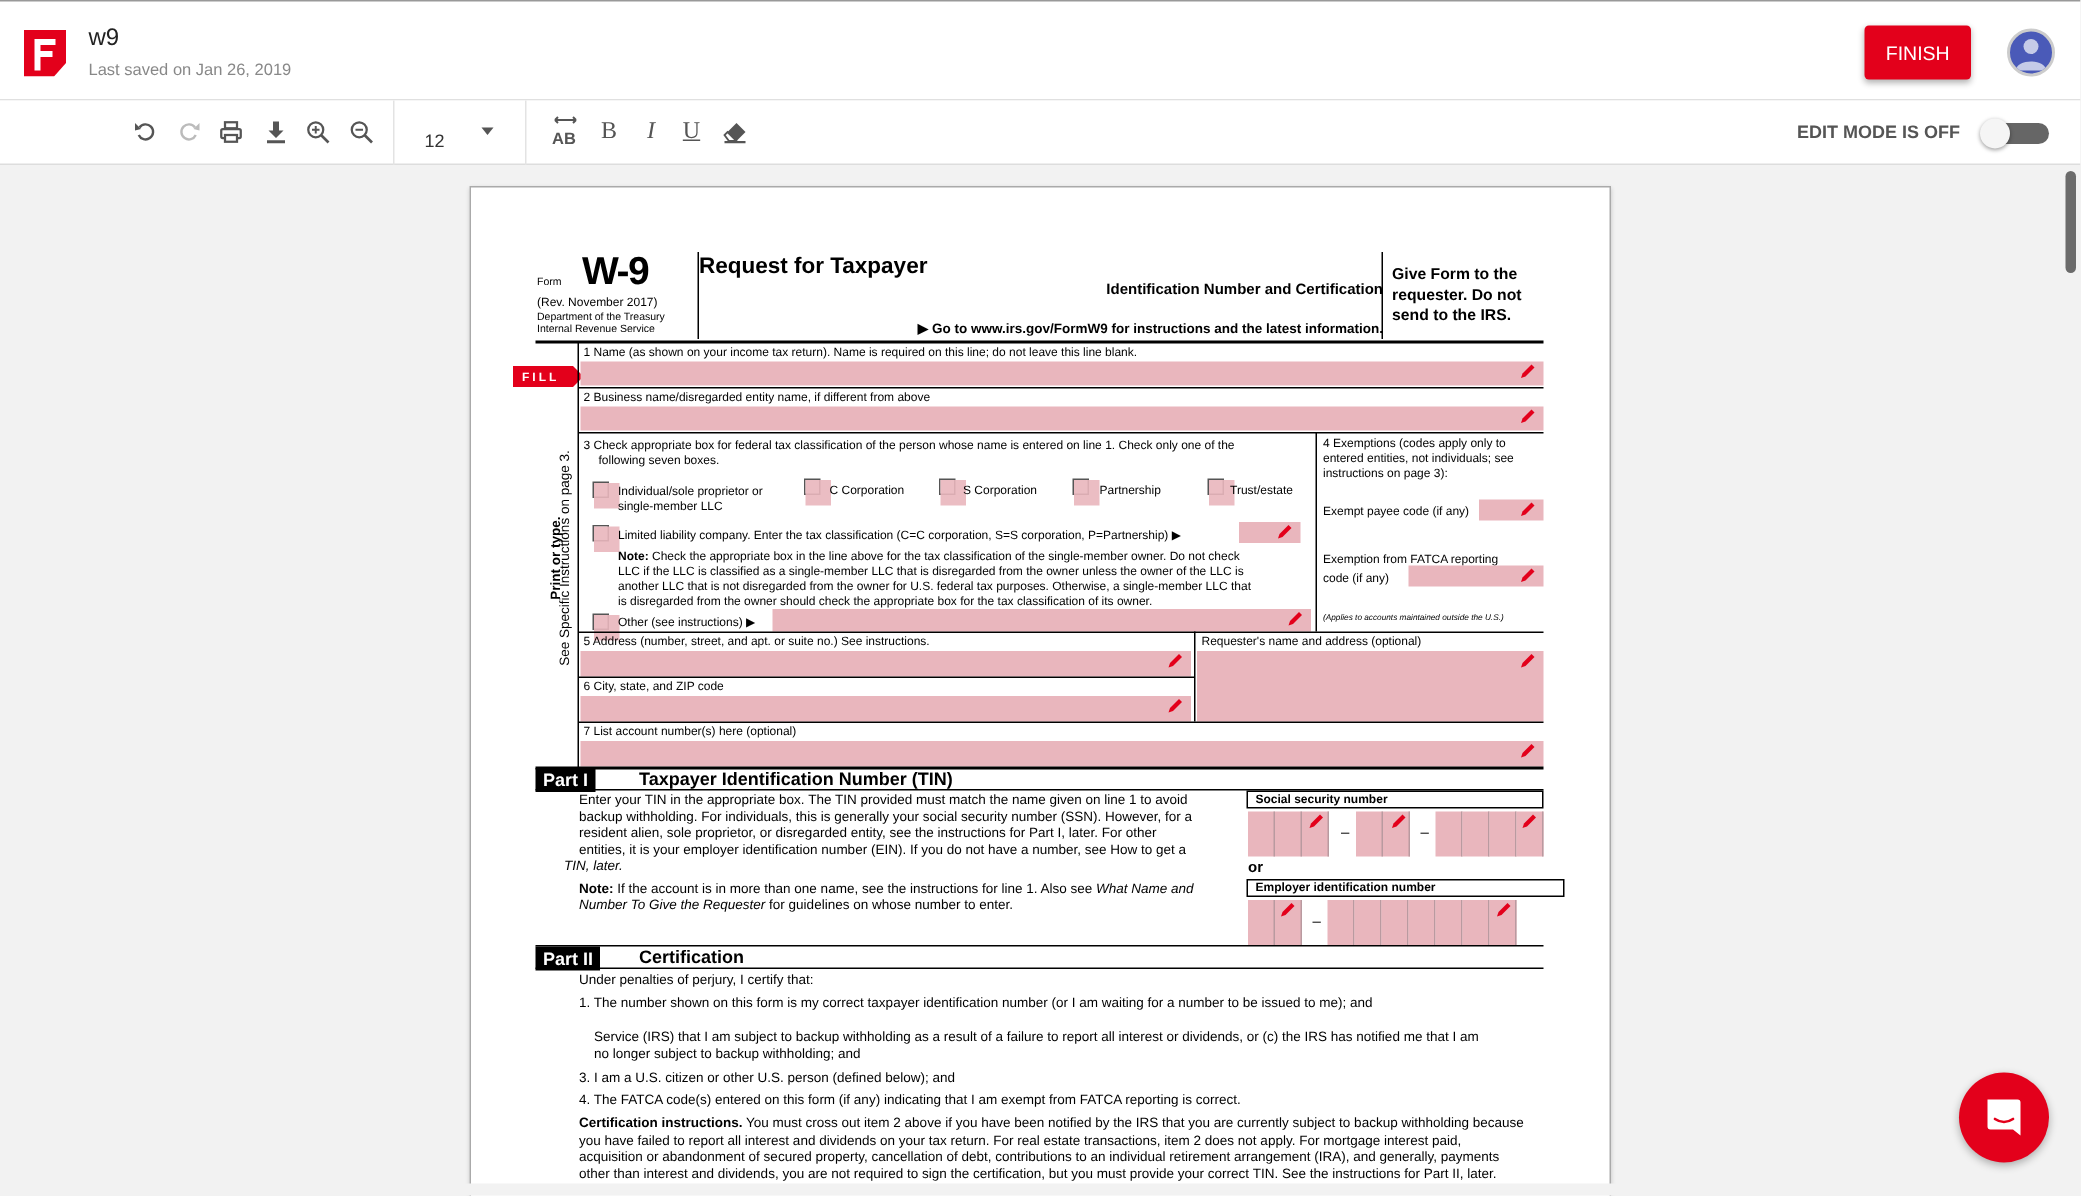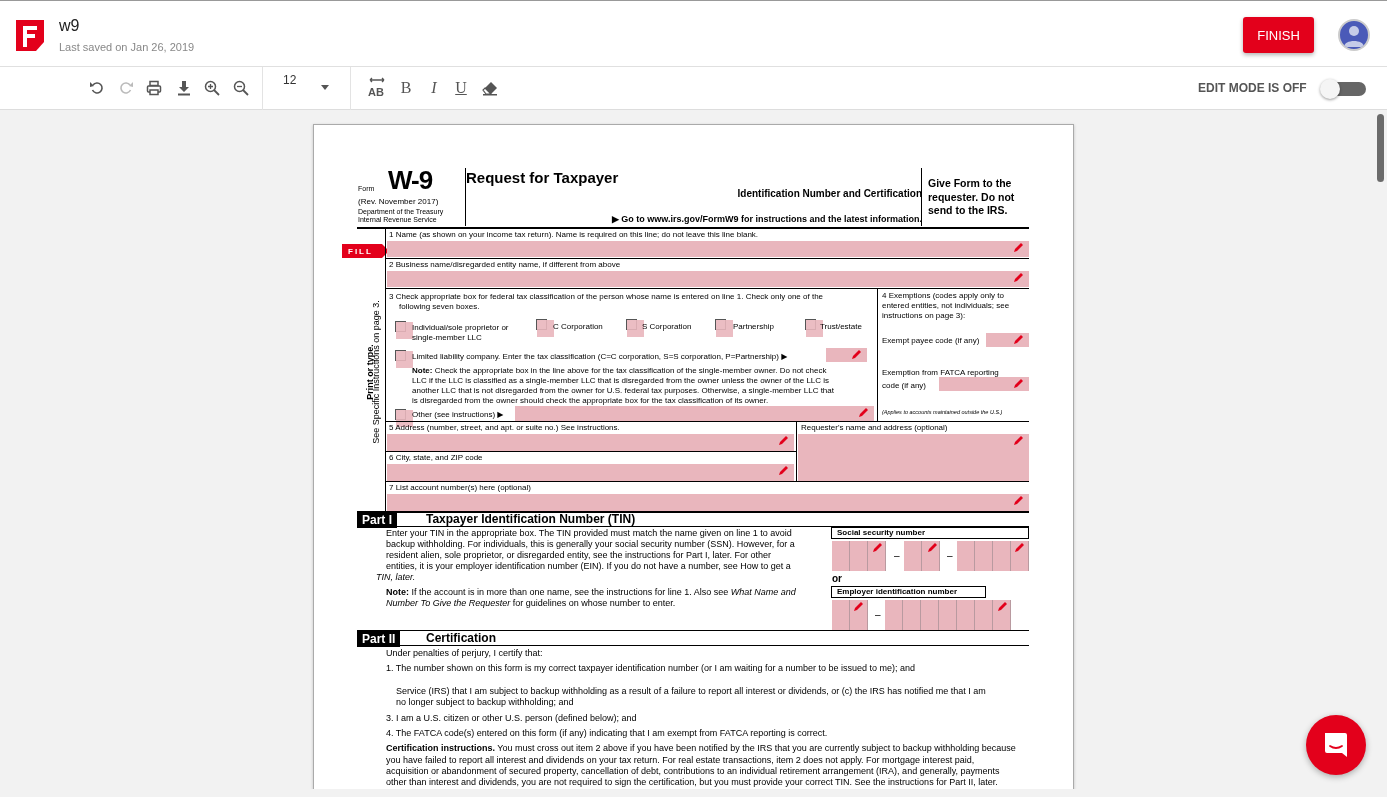--- a/index.html
+++ b/index.html
@@ -7,21 +7,21 @@
   .app { position: relative; width: 1387px; height: 797px; }
   .header { position: absolute; left: 0; top: 0; width: 1387px; height: 67px; background: #fff; border-top: 1px solid #999; border-bottom: 1px solid #e0e0e0; }
   .logo { position: absolute; left: 16px; top: 19px; width: 28px; height: 31px; }
   .doc-title { position: absolute; left: 59px; top: 16px; font-size: 16px; color: #222; }
   .last-saved { position: absolute; left: 59px; top: 40px; font-size: 11px; color: #888; }
   .finish-btn { position: absolute; left: 1243px; top: 16px; width: 71px; height: 36px; background: #e3001b; color: #fff; border: none; border-radius: 3px; font-size: 13px; box-shadow: 0 2px 4px rgba(0,0,0,.3); font-family: "Liberation Sans", sans-serif; }
   .avatar { position: absolute; left: 1338px; top: 18px; width: 32px; height: 32px; border-radius: 50%; background: #4a5ab8; border: 2px solid #ccc; overflow: hidden; }
   .toolbar { position: absolute; left: 0; top: 67px; width: 1387px; height: 43px; background: #fff; border-bottom: 1px solid #ddd; }
   .tb-icon { position: absolute; top: 12px; width: 18px; height: 18px; display: flex; align-items: center; justify-content: center; color: #555; }
   .tb-sep { position: absolute; top: 0; width: 1px; height: 43px; background: #e3e3e3; }
-  .font-size { position: absolute; left: 283px; top: 6px; font-size: 12px; color: #333; text-align: right; }
+  .font-size { position: absolute; left: 283px; top: 20px; font-size: 12px; color: #333; text-align: right; }
   .font-caret { position: absolute; left: 321px; top: 18px; width: 0; height: 0; border-left: 4px solid transparent; border-right: 4px solid transparent; border-top: 5px solid #555; }
   .edit-mode-label { position: absolute; left: 1198px; top: 14px; font-size: 12px; font-weight: bold; color: #555; }
   .toggle { position: absolute; left: 1320px; top: 12px; width: 46px; height: 20px; }
   .toggle-track { position: absolute; left: 8px; top: 3px; width: 38px; height: 14px; border-radius: 7px; background: #666; }
   .toggle-thumb { position: absolute; left: 0; top: 0; width: 20px; height: 20px; border-radius: 50%; background: #f5f5f5; box-shadow: 0 1px 3px rgba(0,0,0,.4); }
   .viewer { position: absolute; left: 0; top: 110px; width: 1387px; height: 687px; background: #f2f2f2; overflow: hidden; }
   .scrollbar { position: absolute; left: 1377px; top: 114px; width: 7px; height: 68px; background: #6b6b6b; border-radius: 4px; }
   .page { position: absolute; left: 313px; top: 124px; width: 761px; height: 680px; background: #fff; border: 1px solid #aaa; box-shadow: 0 1px 3px rgba(0,0,0,.2); }
   .chat-btn { position: absolute; left: 1306px; top: 715px; width: 60px; height: 60px; border-radius: 50%; background: #e3001b; box-shadow: 0 2px 6px rgba(0,0,0,.3); display: flex; align-items: center; justify-content: center; }
 
@@ -282,21 +282,21 @@
   <div class="f" style="left:947px; top:550px; font-size:10px">–</div>
   <div class="tin-cell" style="left:957px; top:541px; width:18px; height:30px"></div>
   <div class="tin-cell" style="left:975px; top:541px; width:18px; height:30px"></div>
   <div class="tin-cell" style="left:993px; top:541px; width:18px; height:30px"></div>
   <div class="tin-cell" style="left:1011px; top:541px; width:18px; height:30px"></div>
   <svg class="pen" style="left:1013px; top:542px" viewBox="0 0 12 12">
       <path d="M2 10 L3 7 L9 1 L11 3 L5 9 Z" fill="#e3001b"></path>
     </svg>
   <div class="f" style="left:832px; top:573px; font-size:10px; font-weight:bold">or</div>
 
-  <div class="f" style="left:831px; top:586px; width:155px; height:12px; border:1px solid #000; font-size:8px; font-weight:bold; padding-left:5px; line-height:10px">Employer identification number</div>
+  <div class="f" style="left:831px; top:586px; width:212px; height:12px; border:1px solid #000; font-size:8px; font-weight:bold; padding-left:5px; line-height:10px">Employer identification number</div>
   <div class="tin-cell" style="left:832px; top:600px; width:18px; height:30px"></div>
   <div class="tin-cell" style="left:850px; top:600px; width:18px; height:30px"></div>
   <svg class="pen" style="left:852px; top:601px" viewBox="0 0 12 12">
       <path d="M2 10 L3 7 L9 1 L11 3 L5 9 Z" fill="#e3001b"></path>
     </svg>
   <div class="f" style="left:875px; top:609px; font-size:10px">–</div>
   <div class="tin-cell" style="left:885px; top:600px; width:18px; height:30px"></div>
   <div class="tin-cell" style="left:903px; top:600px; width:18px; height:30px"></div>
   <div class="tin-cell" style="left:921px; top:600px; width:18px; height:30px"></div>
   <div class="tin-cell" style="left:939px; top:600px; width:18px; height:30px"></div>

